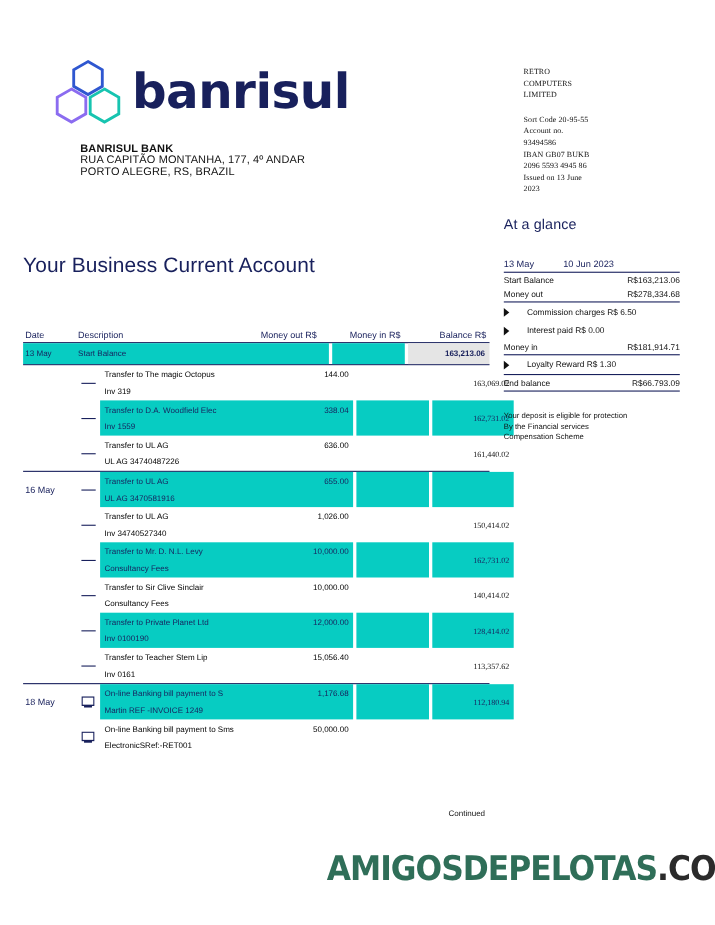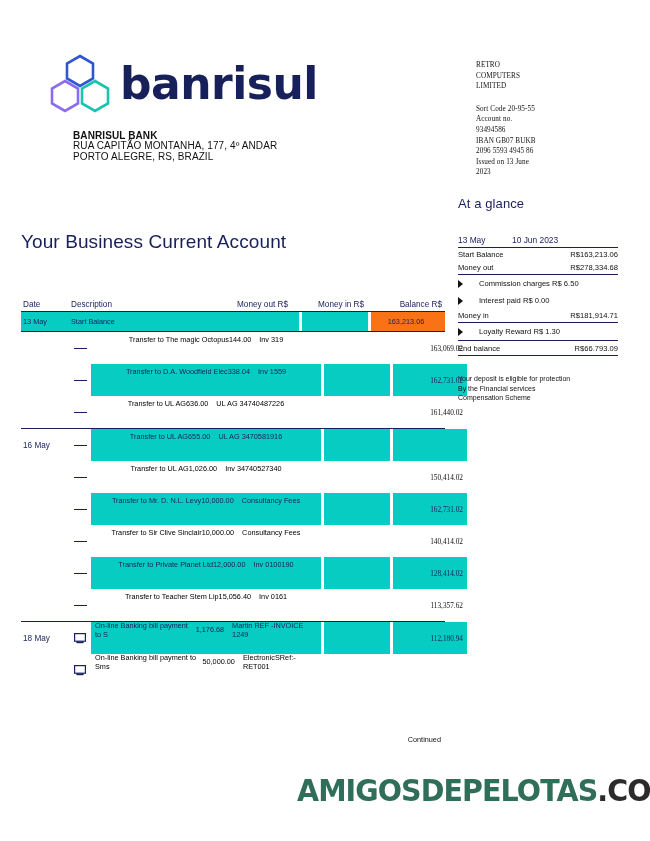--- a/index.html
+++ b/index.html
@@ -110,29 +110,30 @@
     flex: 0 0 278px;
     color: #18205c;
   }
   .start-row .band-in {
     background: #07ccc2;
     height: 19px;
     flex: 0 0 66px;
     margin-left: 3px;
   }
   .start-row .band-bal {
-    background: #f97316;
+    background: #e5e5e5;
     height: 19px;
     flex: 0 0 74px;
     margin-left: 3px;
-    text-align: center;
+    text-align: right;
     padding-right: 4px;
     box-sizing: border-box;
     line-height: 19px;
     color: #18205c;
+    font-weight: bold;
   }
   .start-row .sb-date { width: 48px; flex: 0 0 48px; padding-left: 2px; }
 
   
   .txn-group {
     display: flex;
     border-bottom: 1px solid #18205c;
   }
   .txn-group.nb { border-bottom: none; }
   .date-cell {
@@ -153,21 +154,21 @@
   .txn-row .icon-cell {
     width: 22px; flex: 0 0 22px;
     display: flex;
     align-items: center;
     justify-content: center;
   }
   .txn-row .maincell {
     flex: 0 0 230px;
     background: transparent;
     display: flex;
-    flex-direction: row;
+    flex-direction: column;
     justify-content: center;
     box-sizing: border-box;
   }
   .txn-row .incell {
     flex: 0 0 66px;
     margin-left: 3px;
   }
   .txn-row .balcell {
     flex: 0 0 74px;
     margin-left: 3px;

